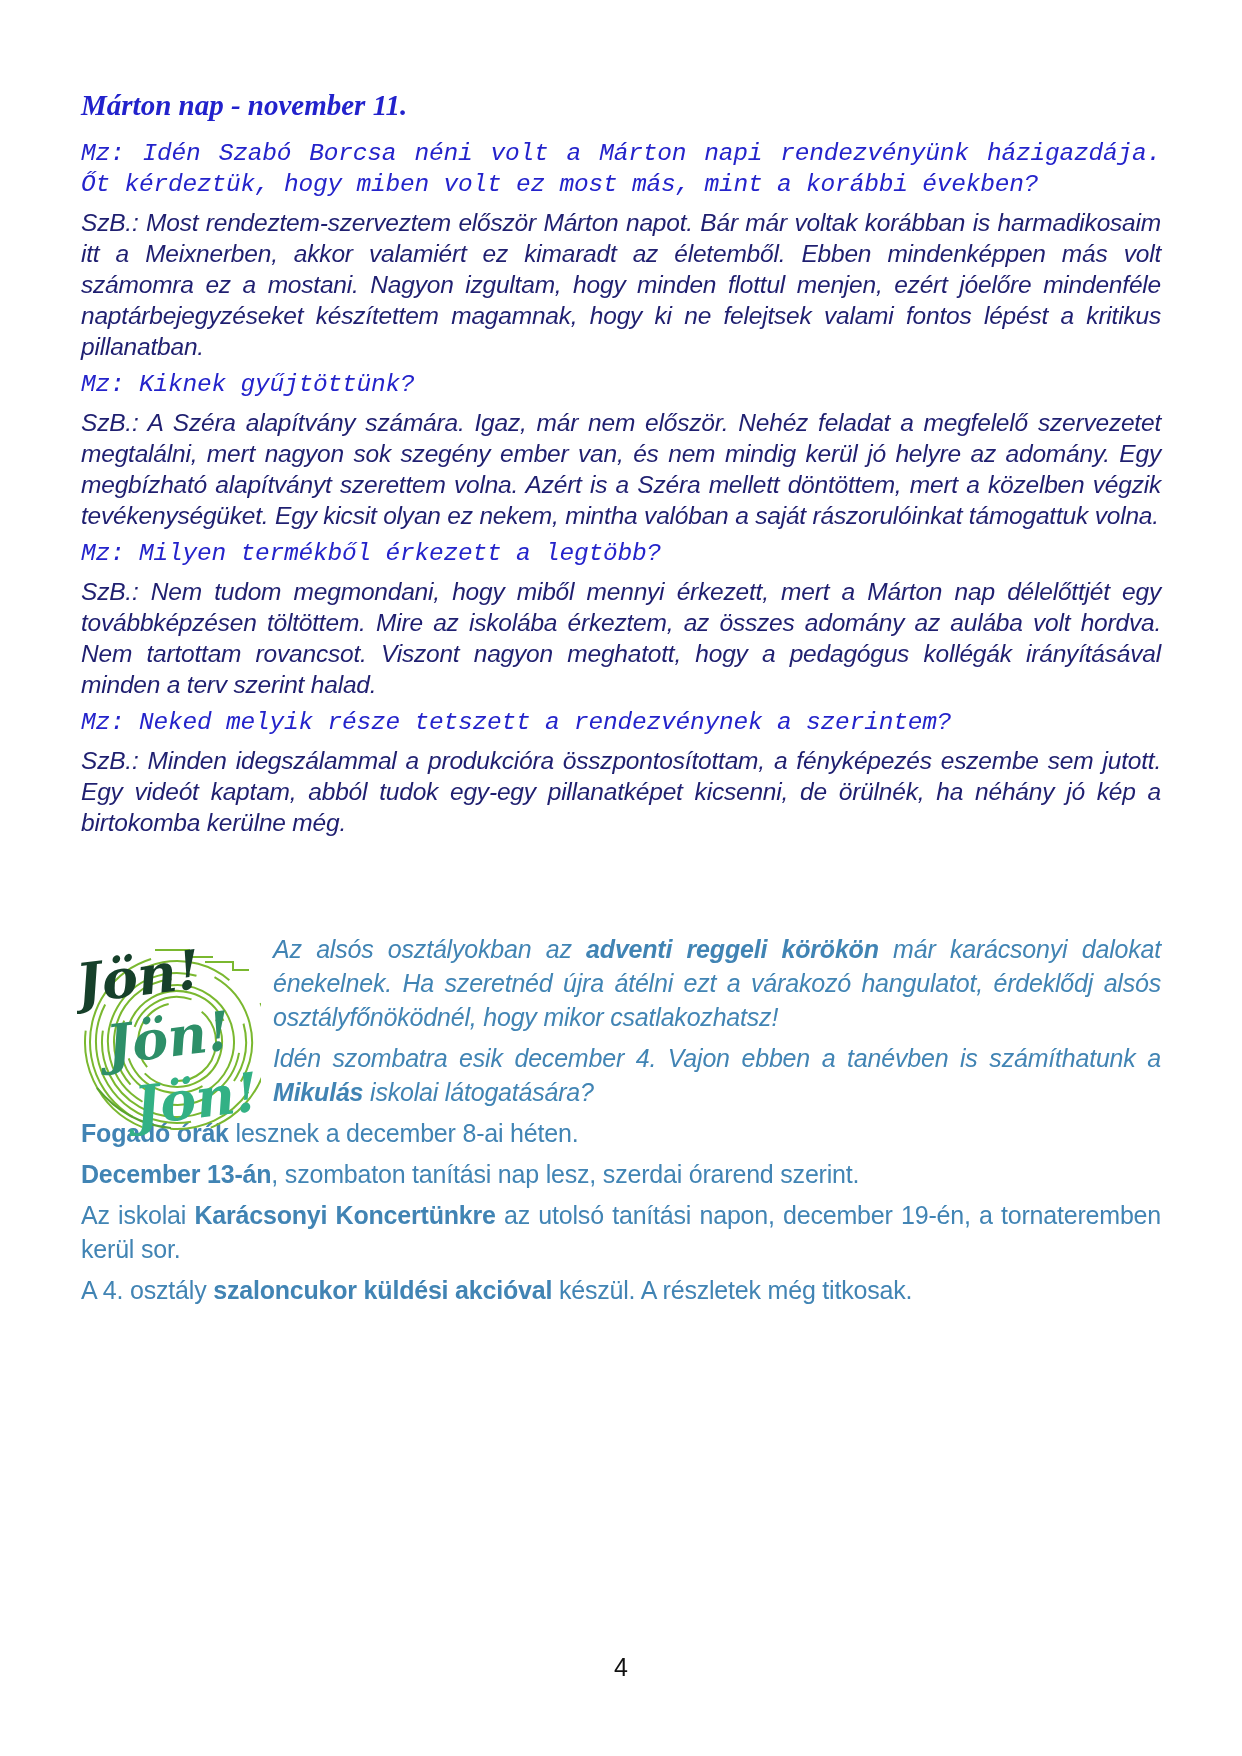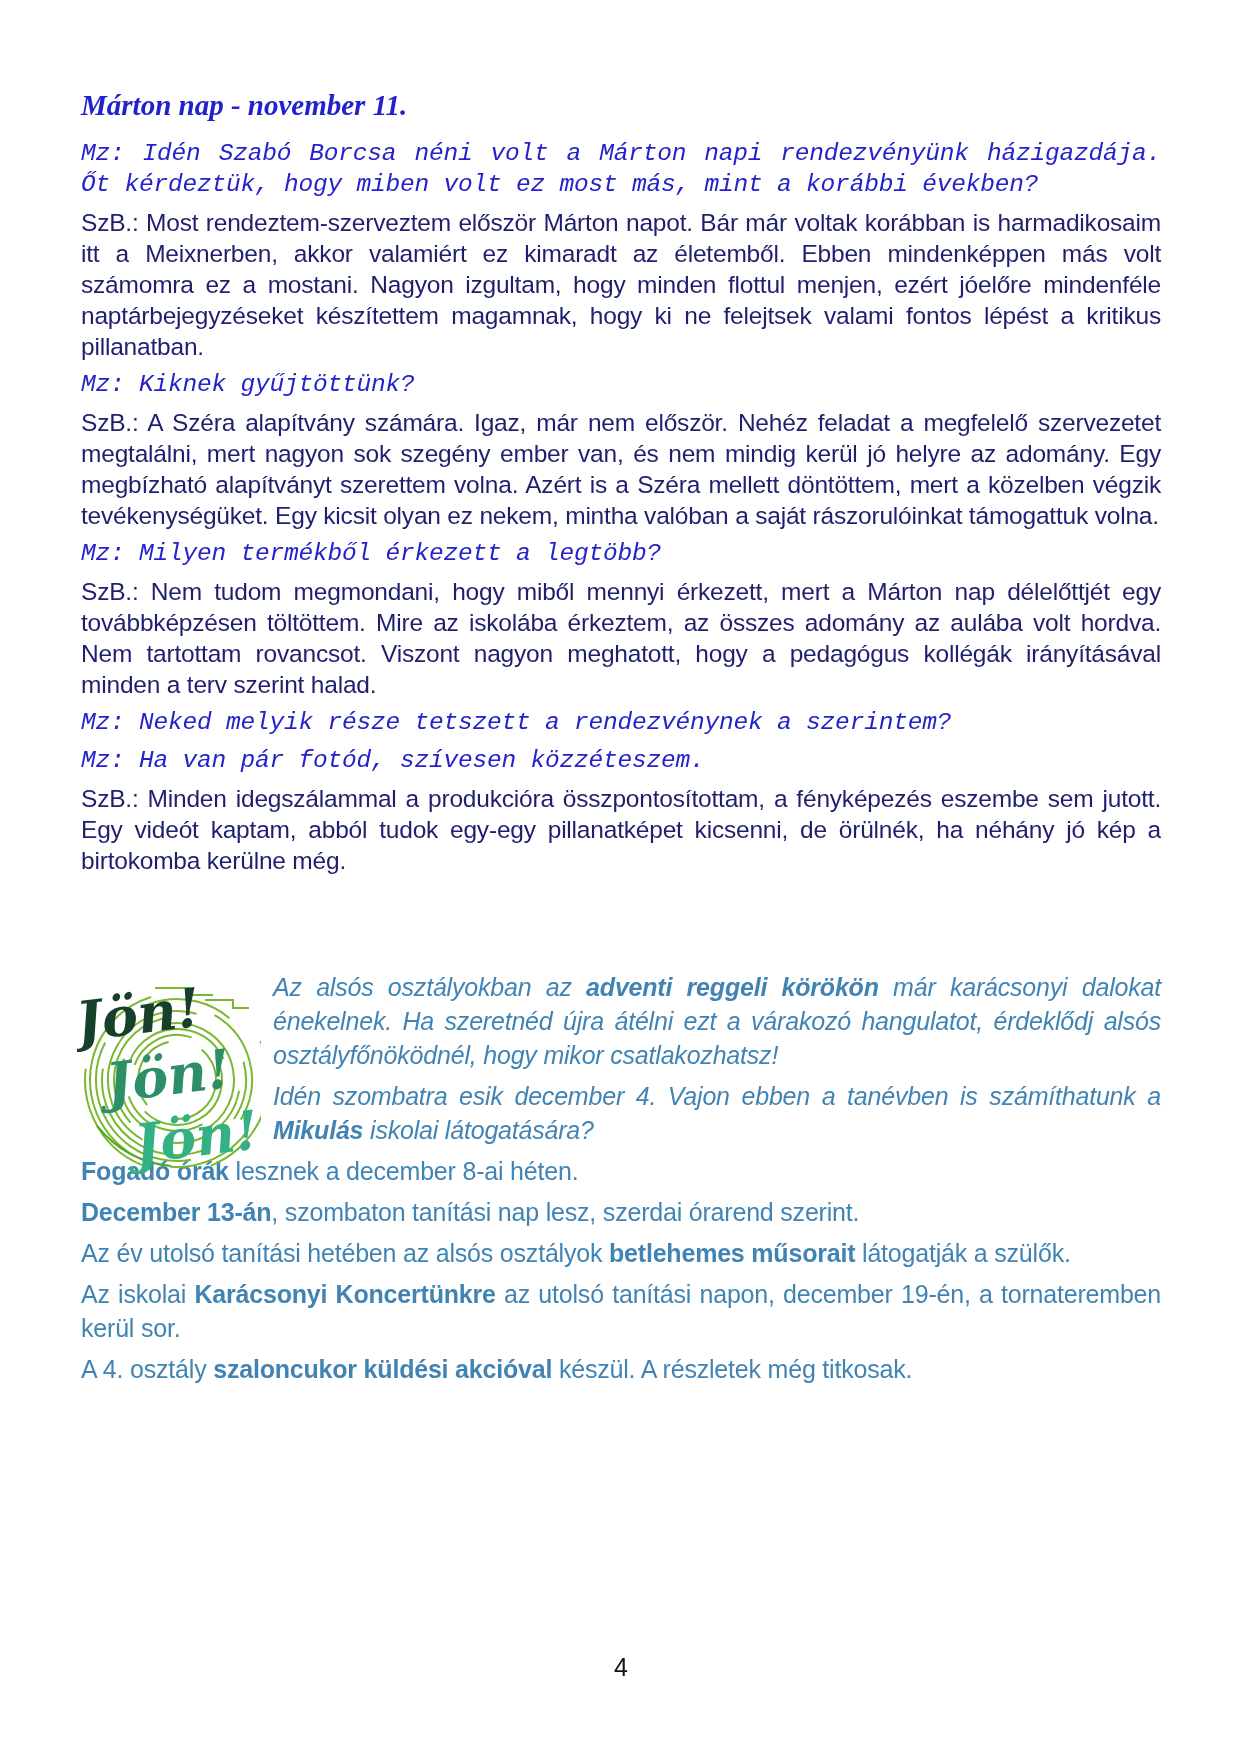--- a/index.html
+++ b/index.html
@@ -34,20 +34,21 @@
     letter-spacing: -0.2px;
     text-align: justify;
   }
   .qa p.q {
     font-style: italic;
     color: var(--question-blue, #2423cb);
     font-family: Liberation Mono, monospace;
   }
   .qa p.a {
     color: var(--answer-navy, #1f1f70);
+    font-style: italic;
   }
   .ann-section {
     position: relative;
     margin-top: 94px;
     min-height: 230px;
   }
   .logo-box {
     position: absolute;
     left: -4px;
     top: 6px;
@@ -88,21 +89,20 @@
     <h1 class="title">Márton nap - november 11.</h1>
 
     <div class="qa" id="qa">
         <p class="q">Mz: Idén Szabó Borcsa néni volt a Márton napi rendezvényünk házigazdája. Őt kérdeztük, hogy miben volt ez most más, mint a korábbi években?</p>
         <p class="a">SzB.: Most rendeztem-szerveztem először Márton napot. Bár már voltak korábban is harmadikosaim itt a Meixnerben, akkor valamiért ez kimaradt az életemből. Ebben mindenképpen más volt számomra ez a mostani. Nagyon izgultam, hogy minden flottul menjen, ezért  jóelőre mindenféle naptárbejegyzéseket készítettem magamnak, hogy ki ne felejtsek valami fontos lépést a kritikus pillanatban.</p>
         <p class="q">Mz: Kiknek gyűjtöttünk?</p>
         <p class="a">SzB.: A Széra alapítvány számára. Igaz, már nem először. Nehéz feladat a megfelelő szervezetet megtalálni, mert nagyon sok szegény ember van, és nem mindig kerül jó helyre az adomány. Egy megbízható alapítványt szerettem volna. Azért is a Széra mellett döntöttem, mert a közelben végzik tevékenységüket. Egy kicsit olyan ez nekem, mintha valóban a saját rászorulóinkat támogattuk volna.</p>
         <p class="q">Mz: Milyen termékből érkezett a legtöbb?</p>
         <p class="a">SzB.: Nem tudom megmondani, hogy miből mennyi érkezett, mert a Márton nap délelőttjét egy továbbképzésen töltöttem. Mire az iskolába érkeztem, az összes adomány az aulába volt hordva. Nem tartottam rovancsot. Viszont nagyon meghatott, hogy  a pedagógus kollégák irányításával minden a terv szerint halad.</p>
         <p class="q">Mz: Neked melyik része tetszett a rendezvénynek a szerintem?</p>
-        <p class="q">Mz: Ha van pár fotód, szívesen közzéteszem.</p>
         <p class="a">SzB.: Minden idegszálammal a produkcióra összpontosítottam, a fényképezés eszembe sem jutott. Egy videót kaptam, abból tudok egy-egy pillanatképet kicsenni, de örülnék, ha néhány jó kép a birtokomba kerülne még.</p>
       </div>
 
     <section class="ann-section">
       <div class="logo-box">
         <svg viewBox="0 0 184 198" width="184" height="198">
           <g fill="none" stroke="#7ab82f" stroke-width="2">
             <circle cx="100" cy="104" r="92" stroke-dasharray="150 70 120 238" transform="rotate(-25 100 104)"></circle>
             <circle cx="100" cy="104" r="87" stroke-dasharray="90 40 200 217" transform="rotate(35 100 104)"></circle>
             <circle cx="100" cy="104" r="81" stroke-dasharray="180 55 90 184" transform="rotate(80 100 104)"></circle>
@@ -122,21 +122,20 @@
             <text class="logo-word" x="30" y="120" font-size="54" fill="#2d8f68" transform="rotate(-7 80 108)">Jön!</text>
             <text class="logo-word" x="58" y="180" font-size="54" fill="#33b185" transform="rotate(-7 118 168)">Jön!</text>
           </g>
         </svg>
       </div>
       <div class="ann-list" id="ann">
           <p class="ann beside"><span>Az alsós osztályokban az </span><b>adventi reggeli körökön</b><span> már karácsonyi dalokat énekelnek. Ha szeretnéd újra átélni ezt a várakozó hangulatot, érdeklődj alsós osztályfőnöködnél, hogy mikor csatlakozhatsz!</span></p>
           <p class="ann beside"><span>Idén szombatra esik december 4. Vajon ebben a tanévben is számíthatunk a </span><b>Mikulás</b><span> iskolai látogatására?</span></p>
           <p class="ann"><b>Fogadó órák</b><span> lesznek a december 8-ai héten.</span></p>
           <p class="ann"><b>December 13-án</b><span>, szombaton tanítási nap lesz, szerdai órarend szerint.</span></p>
-          <p class="ann"><span>Az év utolsó tanítási hetében az alsós osztályok </span><b>betlehemes műsorait</b><span> látogatják a szülők.</span></p>
           <p class="ann"><span>Az iskolai </span><b>Karácsonyi Koncertünkre</b><span> az utolsó tanítási napon, december 19-én, a tornateremben kerül sor.</span></p>
           <p class="ann"><span>A 4. osztály </span><b>szaloncukor küldési akcióval</b><span> készül. A részletek még titkosak.</span></p>
         </div>
     </section>
 
   </div>
 
   <div class="pageno">4</div>
 </div>
 

